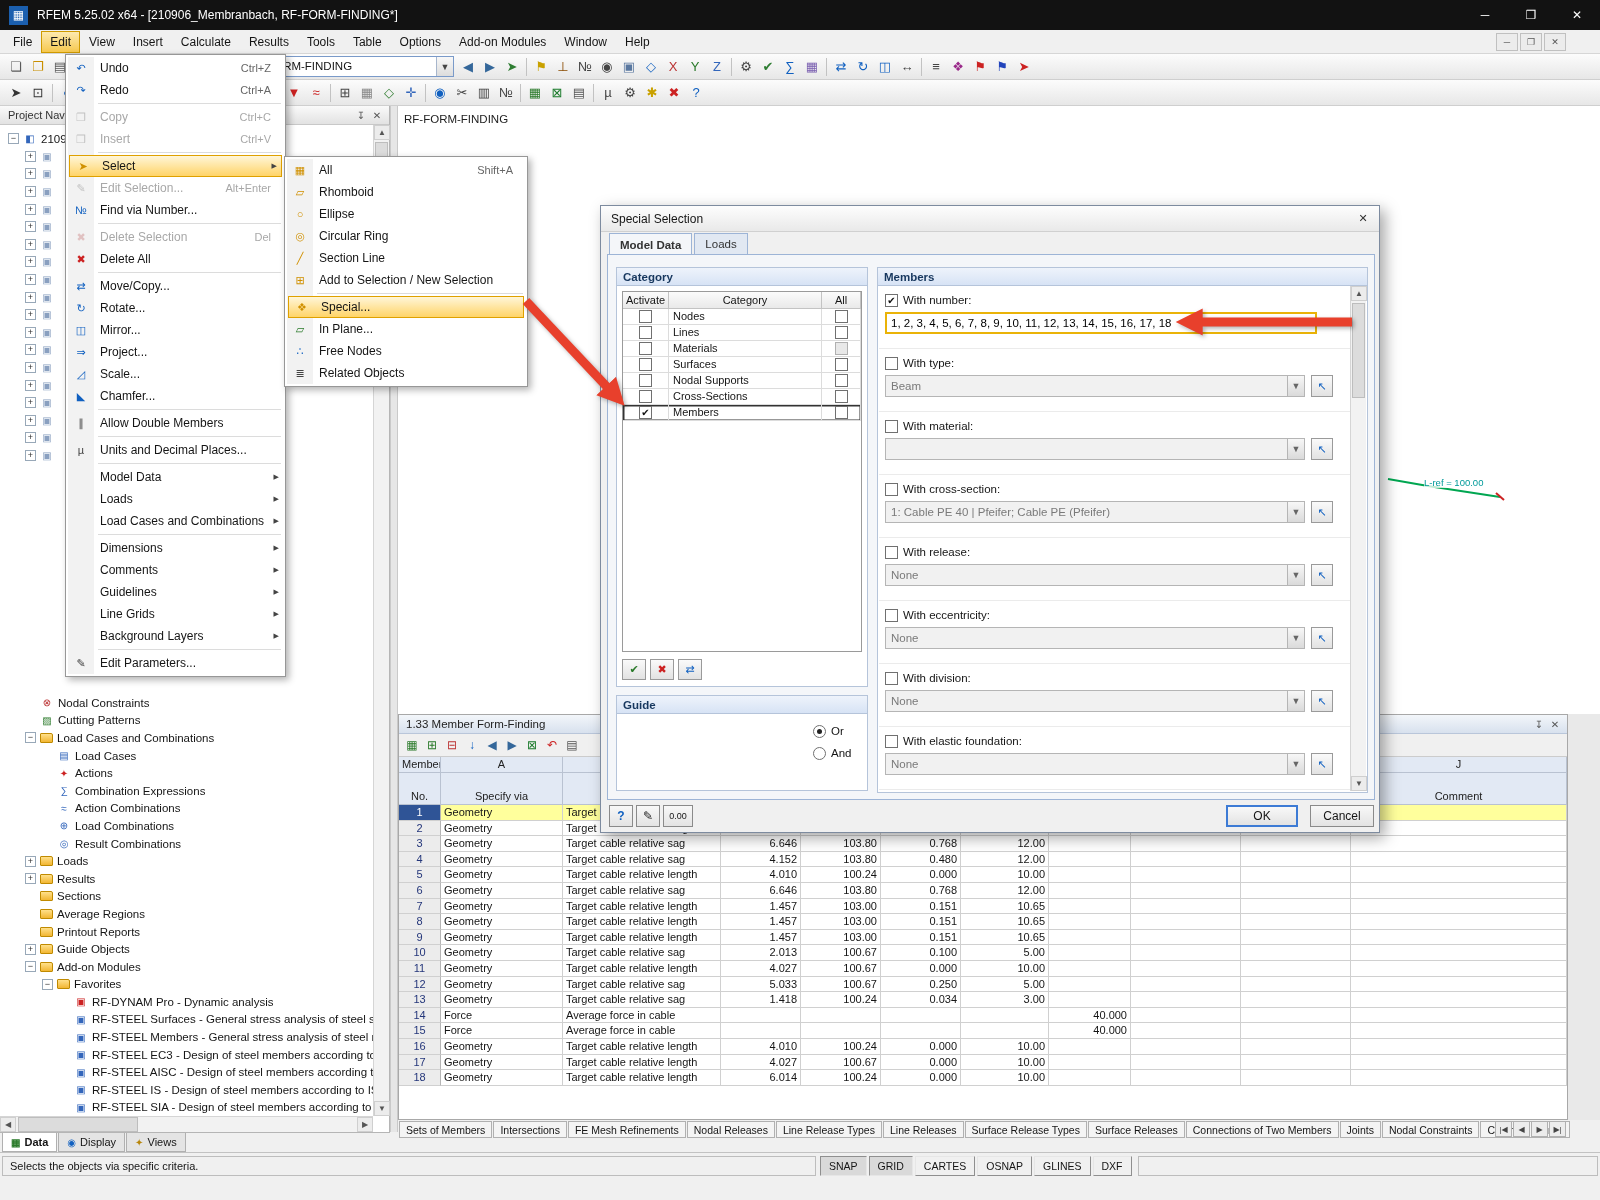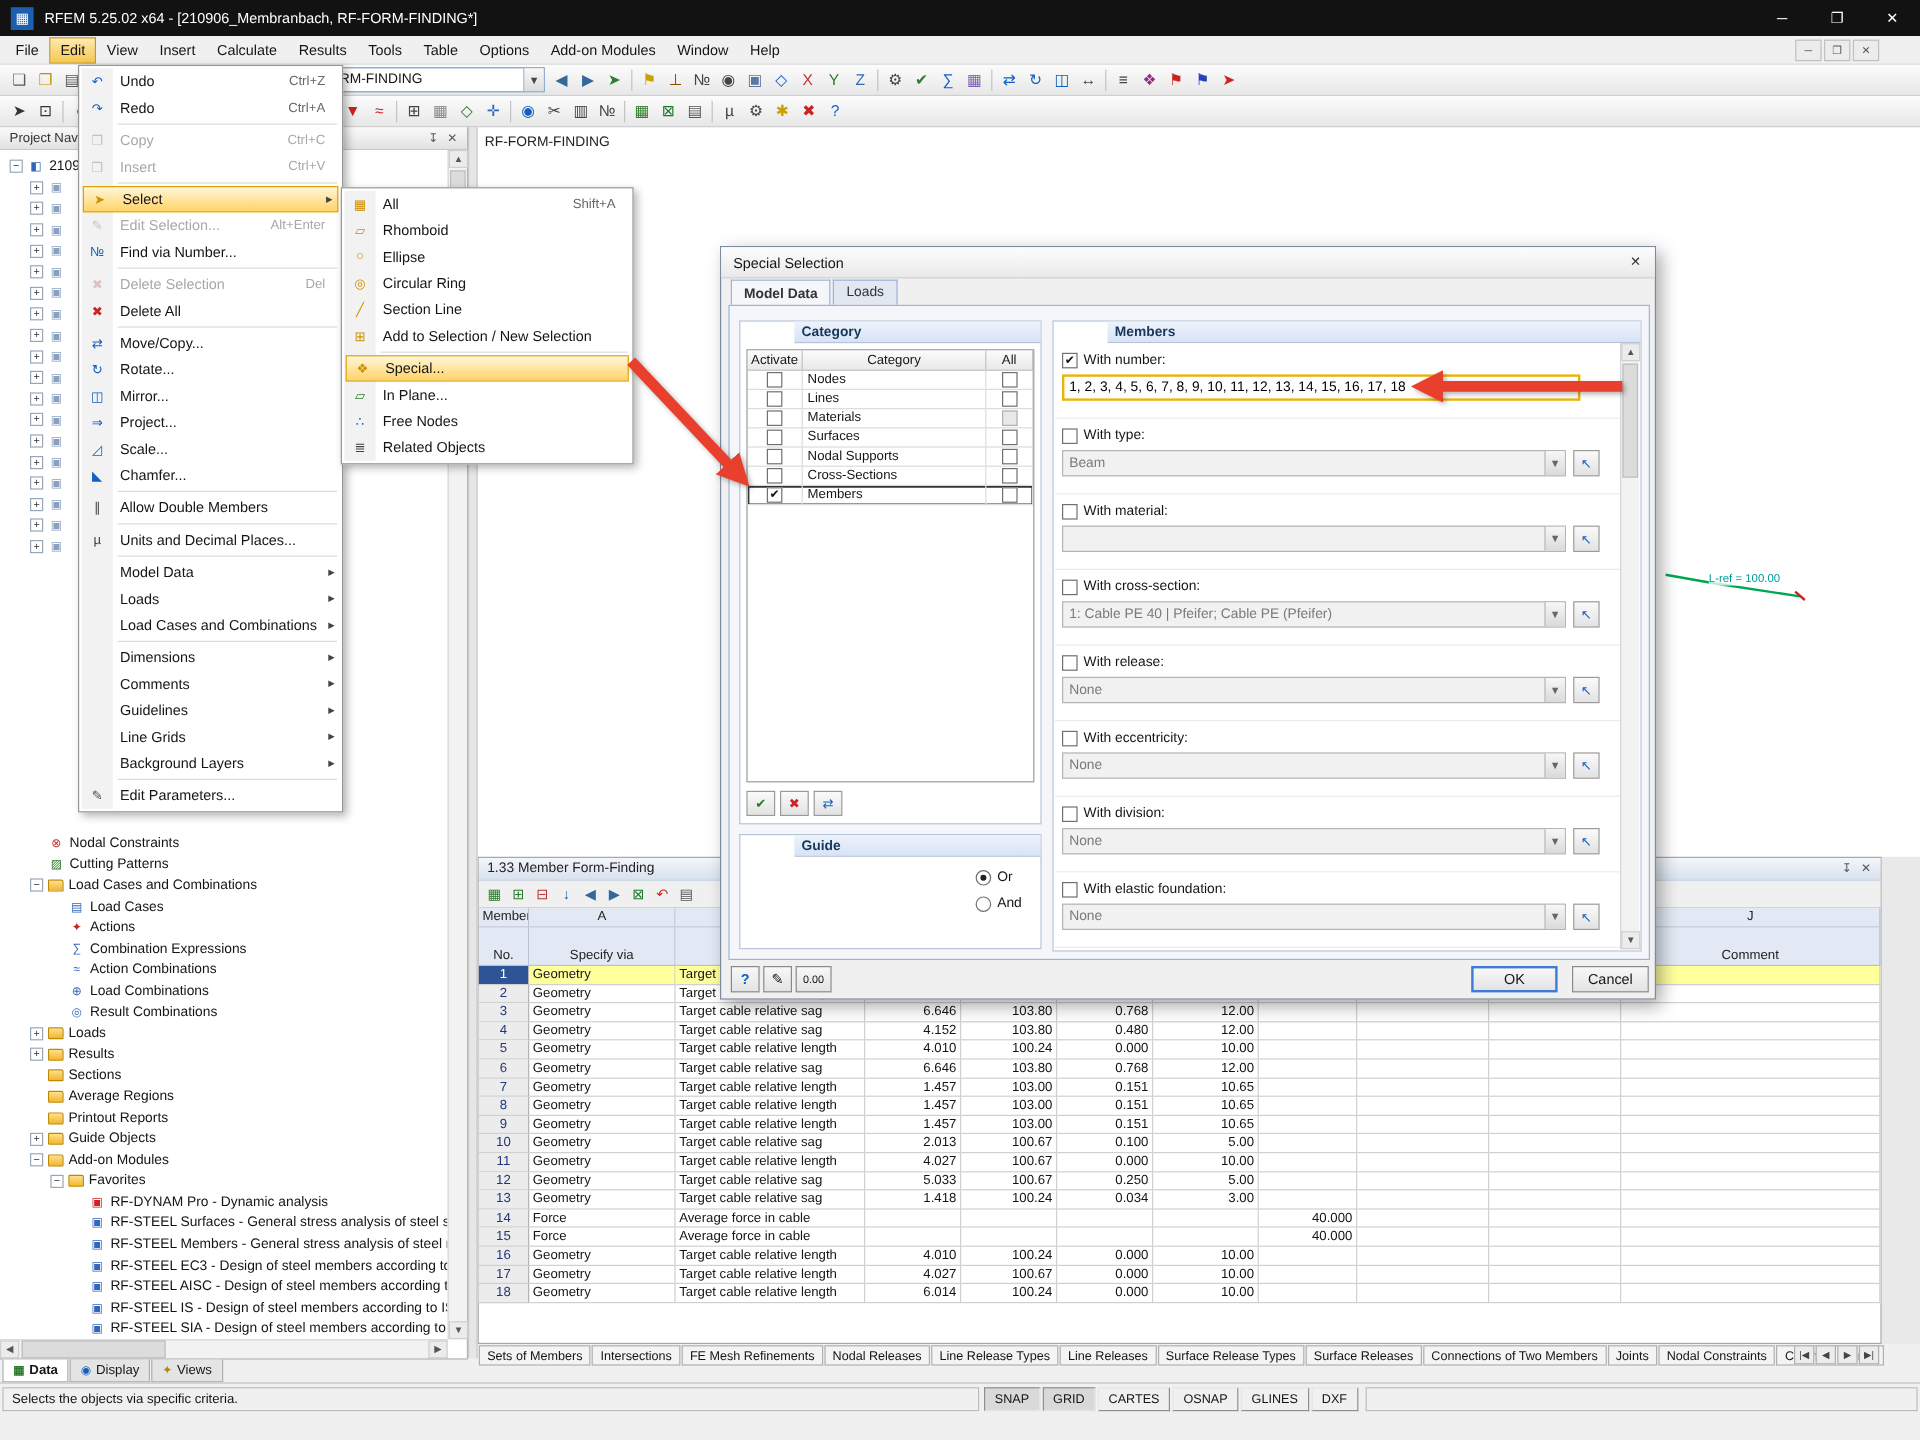--- a/index.html
+++ b/index.html
@@ -108,21 +108,21 @@
 .menu-item.disabled .mi-icon{opacity:.45;}
 .menu-sep{position:relative;height:1px;background:#dcdcdc;margin:2px 2px 2px 30px;}
 
 #dialog{position:absolute;left:600px;top:205px;width:780px;height:628px;background:#f0f0f0;border:1px solid #7d8b9f;box-shadow:5px 5px 14px rgba(0,0,0,.35);z-index:40;}
 #dlg-titlebar{position:absolute;left:0;top:0;right:0;height:26px;background:linear-gradient(#fdfdfd,#e9e9e9);border-bottom:1px solid #d0d0d0;display:flex;align-items:center;padding:0 6px 0 10px;font-size:12px;}
 #dlg-close{margin-left:auto;width:20px;height:18px;display:flex;align-items:center;justify-content:center;font-size:11px;color:#333;}
 #dlg-tabs{position:absolute;left:8px;top:27px;display:flex;}
 .dlg-tab{height:21px;padding:0 10px;display:flex;align-items:center;font-size:11.5px;border:1px solid #9db4d6;border-bottom:none;background:#e1e8f2;margin-right:2px;color:#333;}
 .dlg-tab.active{background:#f4f6f9;font-weight:bold;height:22px;}
 #dlg-page{position:absolute;left:6px;top:48px;width:768px;height:546px;border:1px solid #9db4d6;background:#f4f6f9;}
-.grp{position:absolute;border:1px solid #b5c4da;background:#fff;padding-left:45px;}
+.grp{position:absolute;border:1px solid #b5c4da;background:#fff;}
 .grp-hdr{height:18px;background:linear-gradient(#eef3fb,#d7e3f5);border-bottom:1px solid #b5c4da;color:#17375e;font-weight:bold;font-size:11.5px;display:flex;align-items:center;padding-left:6px;}
 #grp-category{left:8px;top:12px;width:252px;height:420px;}
 #grp-status{left:8px;top:440px;width:252px;height:96px;}
 #grp-members{left:269px;top:12px;width:491px;height:526px;}
 #cat-list{position:absolute;left:5px;top:23px;right:5px;bottom:34px;background:#fff;border:1px solid #9a9a9a;overflow:hidden;}
 #cat-head{display:flex;background:linear-gradient(#fbfbfb,#e8e8e8);}
 .cat-hcell{height:17px;line-height:16px;text-align:center;font-size:11px;border-right:1px solid #c3c3c3;border-bottom:1px solid #c3c3c3;flex:none;}
 .c0{width:46px;}.c1{width:153px;}.c2{width:39px;}
 .cat-row{display:flex;height:16px;}
 .cat-cell{height:16px;border-right:1px solid #dcdcdc;border-bottom:1px solid #dcdcdc;font-size:11px;line-height:15px;display:flex;align-items:center;flex:none;}

